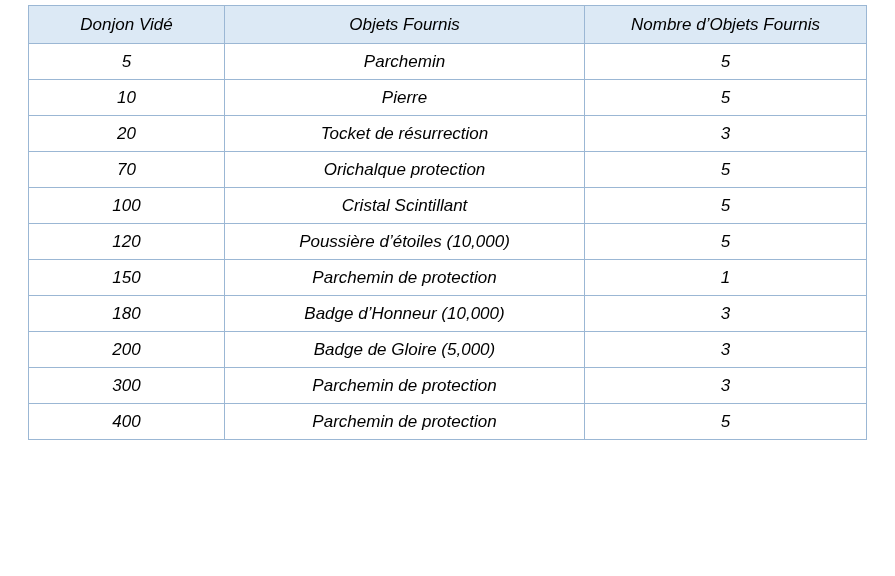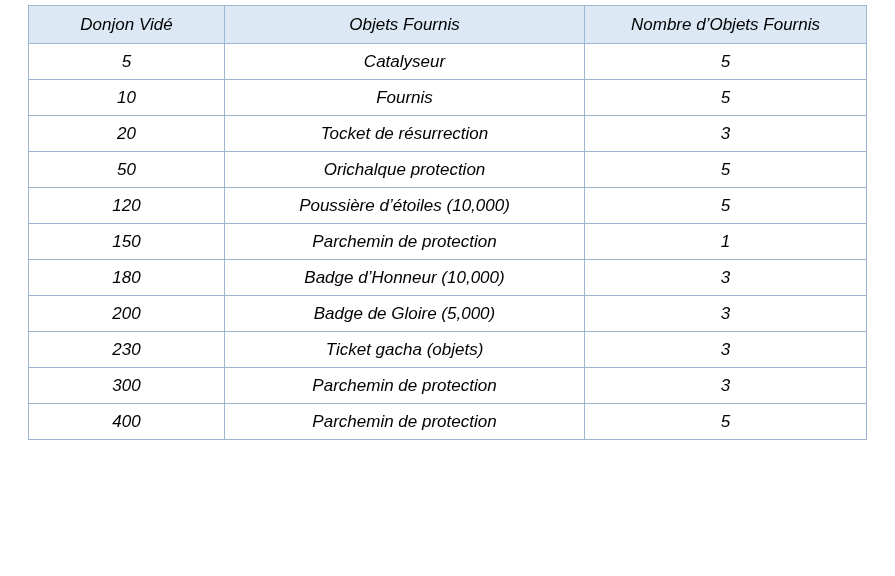--- a/index.html
+++ b/index.html
@@ -63,36 +63,41 @@
     <thead>
       <tr>
         <th>Donjon Vidé</th>
         <th>Objets Fournis</th>
         <th>Nombre d’Objets Fournis</th>
       </tr>
     </thead>
     <tbody>
       <tr>
         <td>5</td>
-        <td>Catalyseur</td>
+        <td>Parchemin</td>
         <td>5</td>
       </tr>
       <tr>
         <td>10</td>
-        <td>Fournis</td>
+        <td>Pierre</td>
         <td>5</td>
       </tr>
       <tr>
         <td>20</td>
         <td>Tocket de résurrection</td>
         <td>3</td>
       </tr>
       <tr>
-        <td>50</td>
+        <td>70</td>
         <td>Orichalque protection</td>
+        <td>5</td>
+      </tr>
+      <tr>
+        <td>100</td>
+        <td>Cristal Scintillant</td>
         <td>5</td>
       </tr>
       <tr>
         <td>120</td>
         <td>Poussière d’étoiles (10,000)</td>
         <td>5</td>
       </tr>
       <tr>
         <td>150</td>
         <td>Parchemin de protection</td>
@@ -102,25 +107,20 @@
         <td>180</td>
         <td>Badge d’Honneur (10,000)</td>
         <td>3</td>
       </tr>
       <tr>
         <td>200</td>
         <td>Badge de Gloire (5,000)</td>
         <td>3</td>
       </tr>
       <tr>
-        <td>230</td>
-        <td>Ticket gacha (objets)</td>
-        <td>3</td>
-      </tr>
-      <tr>
         <td>300</td>
         <td>Parchemin de protection</td>
         <td>3</td>
       </tr>
       <tr>
         <td>400</td>
         <td>Parchemin de protection</td>
         <td>5</td>
       </tr>
     </tbody>

